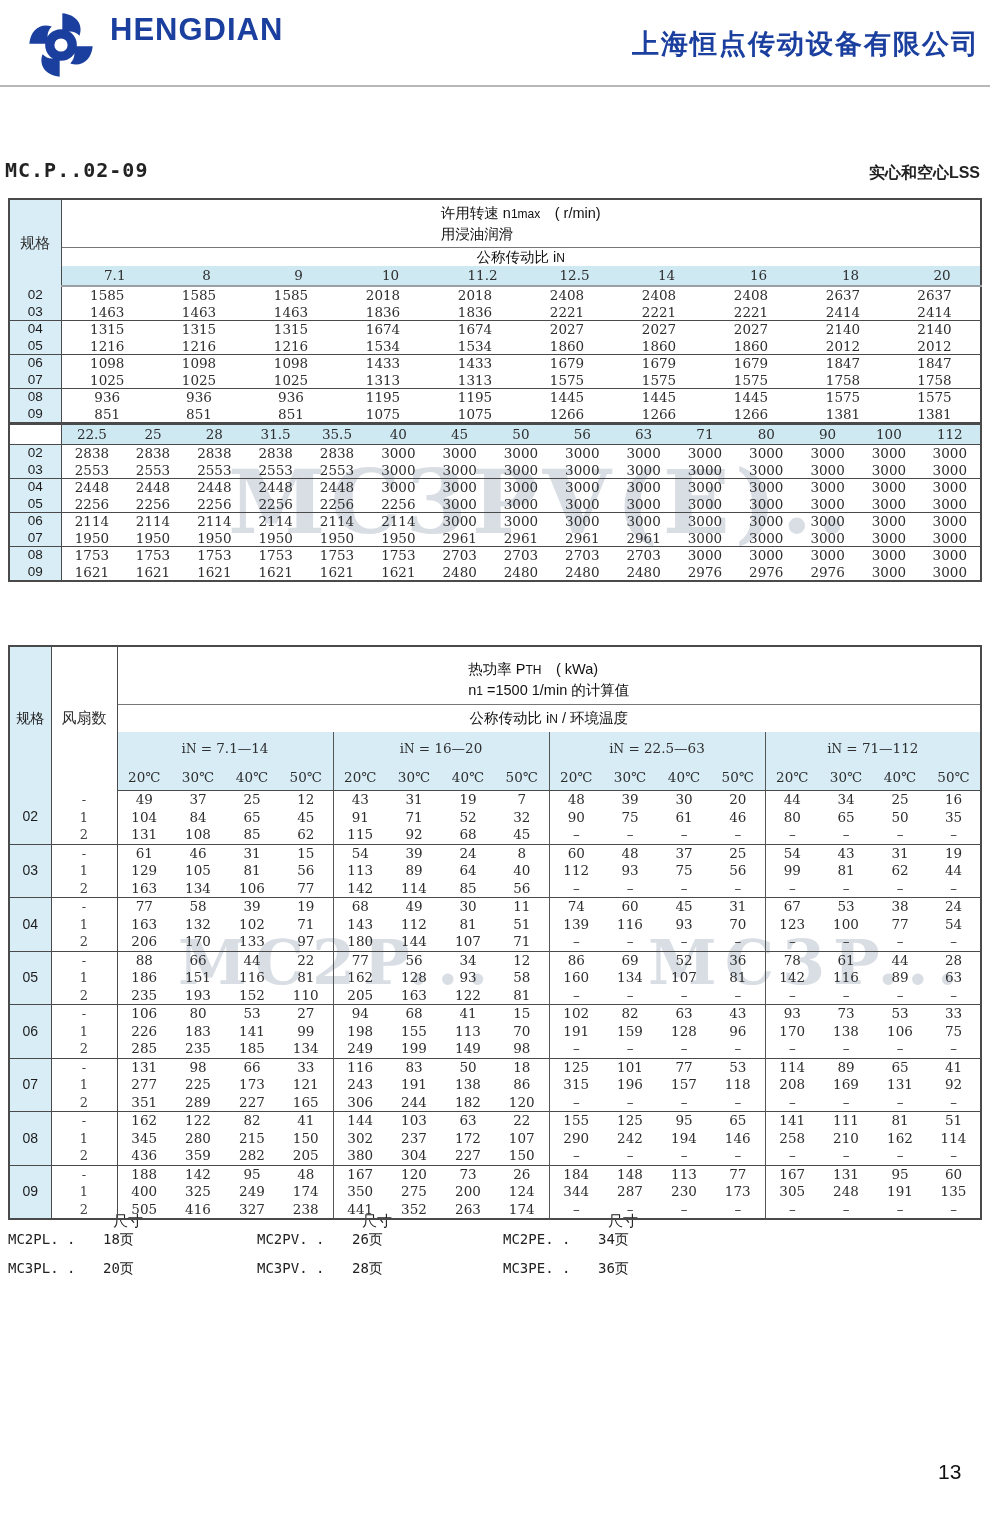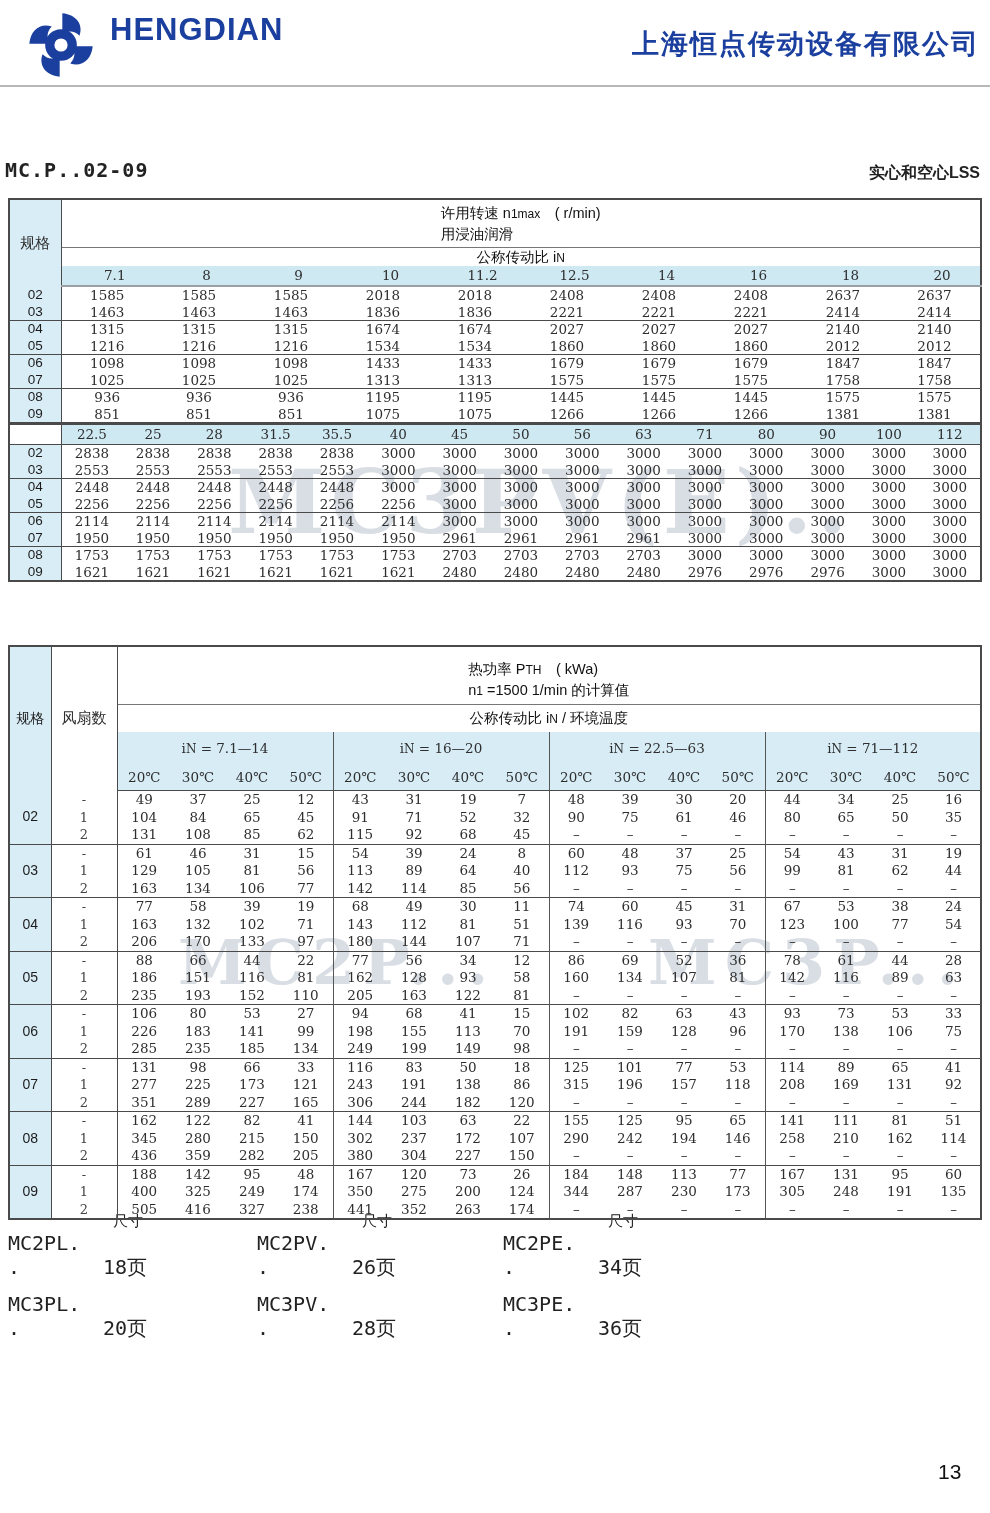--- a/index.html
+++ b/index.html
@@ -65,21 +65,21 @@
   .h3top { border-bottom:1px solid #777; padding:12px 0 3px; text-align:center; }
   .h3line { font-family:"Liberation Sans",sans-serif; font-size:14.5px; height:21px; line-height:21px; color:#111; }
   .h3sub { height:26px; line-height:26px; font-family:"Liberation Sans",sans-serif; font-size:14.5px; color:#111; }
   .gcell { background:#d7ecf5; height:29px; line-height:32px; font-size:13.5px;margin-top:31px; }
   .tcell { background:#d7ecf5; height:25px; line-height:23px; font-size:13.5px; border-bottom:1.5px solid #4a4a4a; }
   .gsep  { border-left:1px solid #555; }
 
   
   .fcol { position:absolute; top:1212px; width:240px; }
   .flabel { font-size:15px; color:#222; margin-bottom:0;text-align:center; }
-  .fitem { font-family:"DejaVu Sans Mono","Liberation Mono",monospace; font-size:20px;
+  .fitem { font-family:"DejaVu Sans Mono","Liberation Mono",monospace; font-size:14px;
            color:#222; margin-bottom:11px; }
   .fname { display:inline-block; width:95px; }
   .pageno { position:absolute; left:938px; top:1460px; font-size:21px; color:#111; }
 </style>
 </head>
 <body>
 
 <div class="page">
 
   <div class="logo-wrap">

